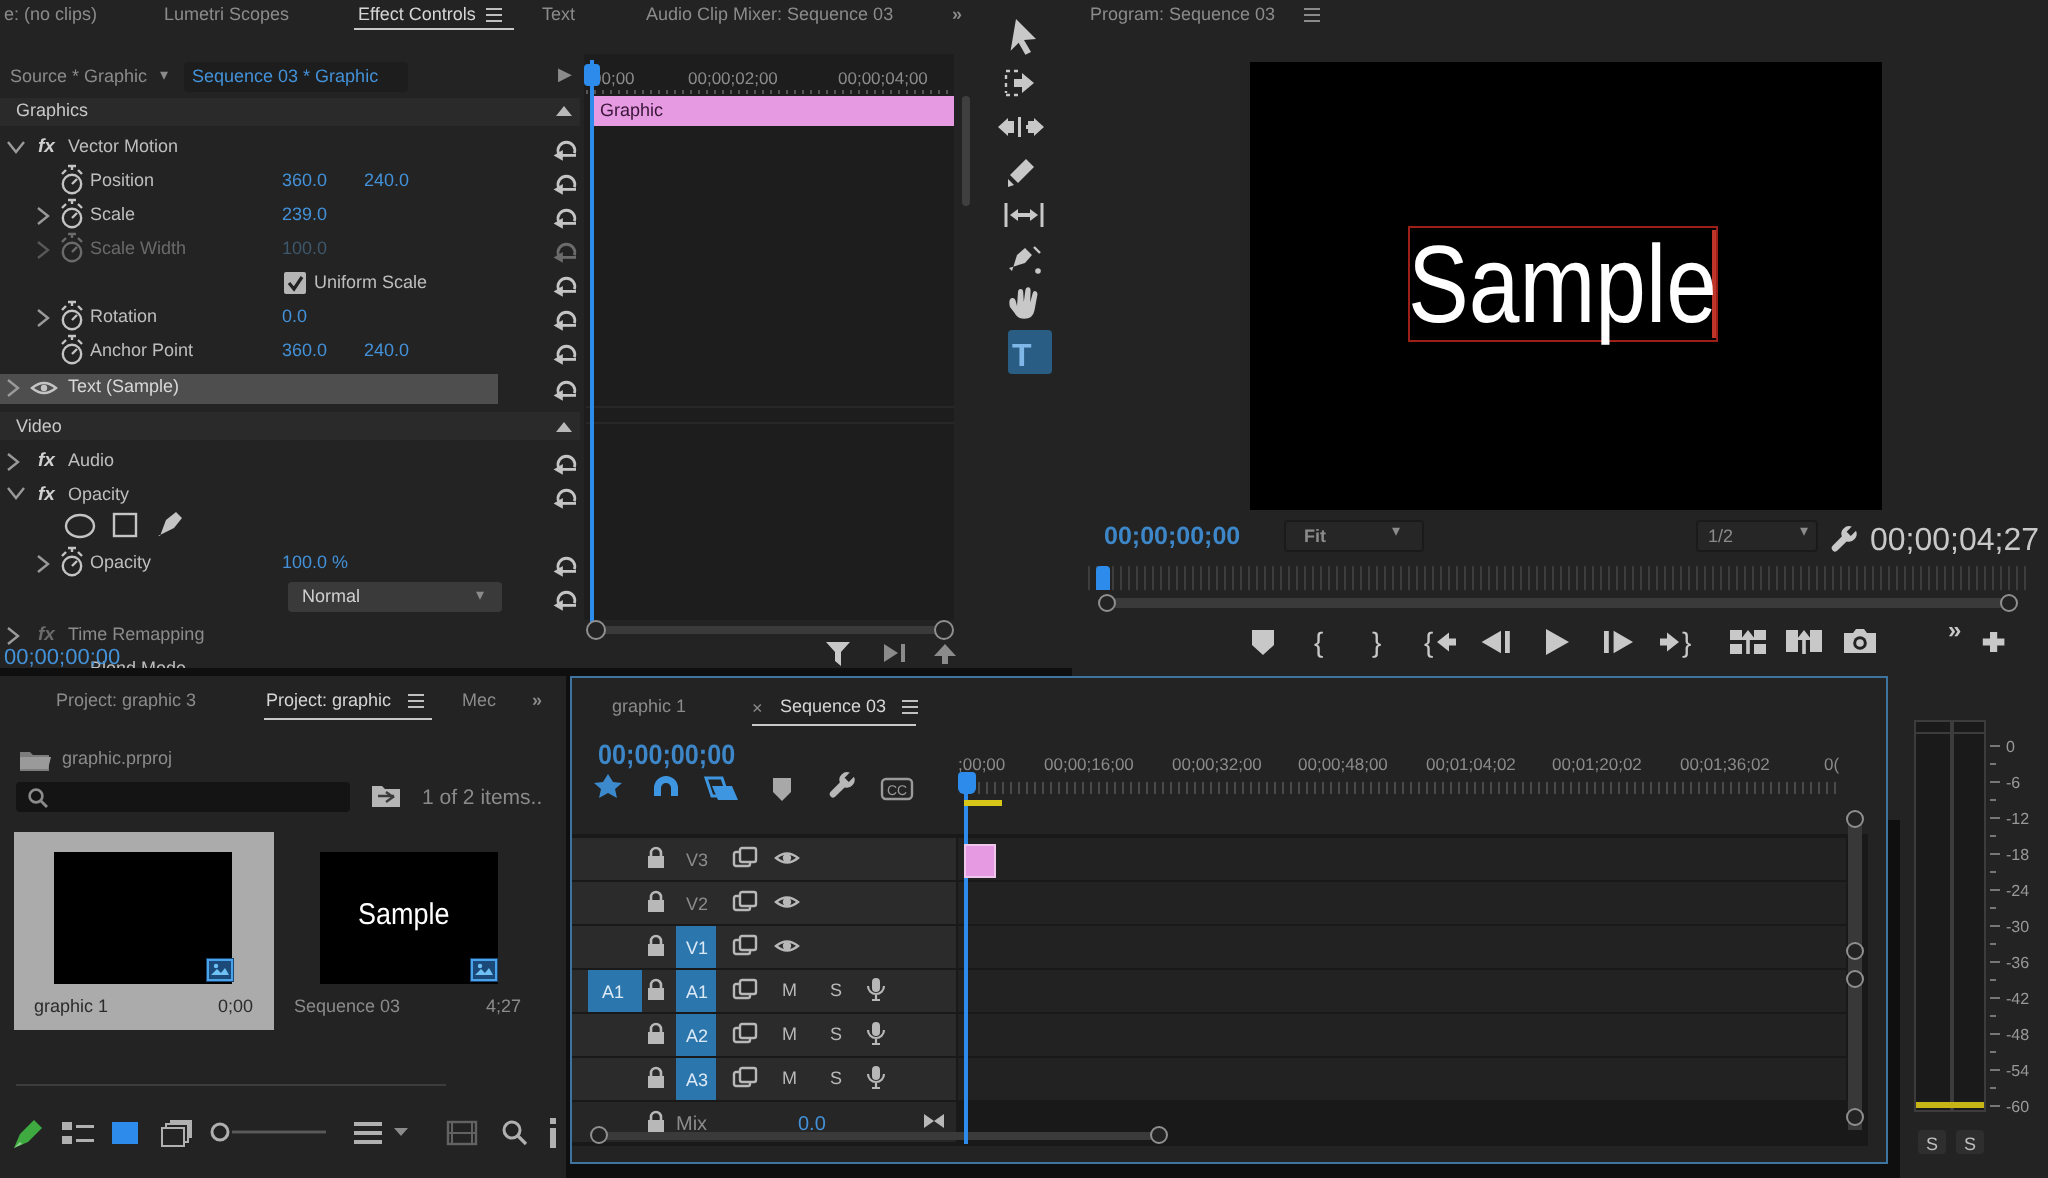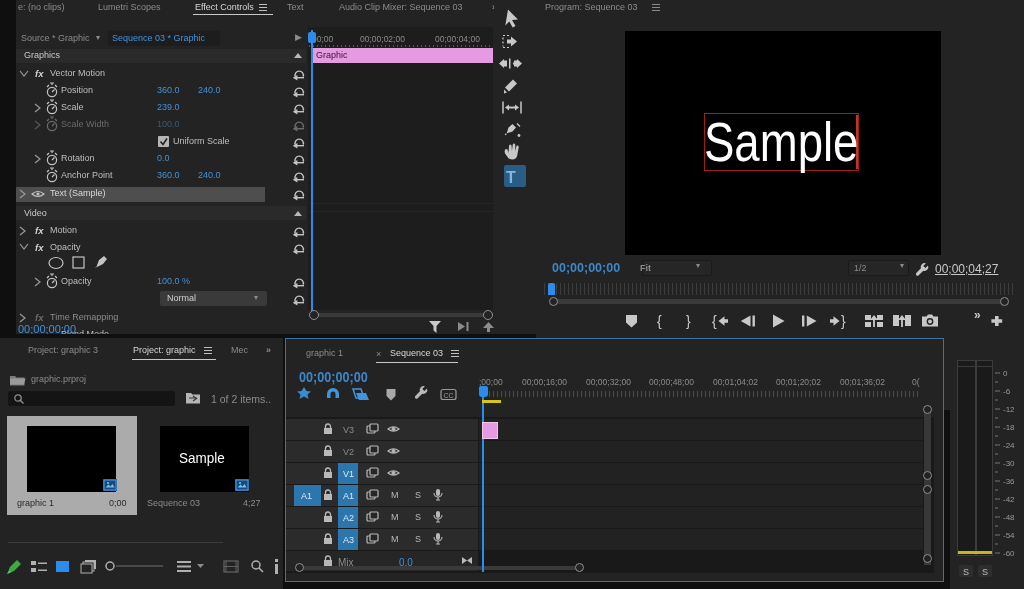--- a/index.html
+++ b/index.html
@@ -8,21 +8,21 @@
 .abs{position:absolute;}
 .txt{position:absolute;white-space:nowrap;color:#bebebe;font-size:9px;line-height:1;}
 .dim{color:#8b8b8b;}
 .blue{color:#4391d8;}
 .panel{position:absolute;background:#232323;}
 </style>
 </head>
 <body>
 <div id="app">
 
-<div class="panel" id="ec" style="left:16px;top:0;width:576px;height:334px;overflow:hidden;">
+<div class="panel" id="ec" style="left:0;top:0;width:576px;height:334px;overflow:hidden;">
 
   <div class="abs" style="left:0;top:0;width:490px;height:17px;background:#232323;"></div>
   <div class="txt dim" style="left:2px;top:3px;">e: (no clips)</div>
   <div class="txt dim" style="left:82px;top:3px;">Lumetri Scopes</div>
   <div class="txt" style="left:179px;top:3px;color:#d6d6d6;">Effect Controls</div>
   <div class="abs" style="left:243px;top:4px;width:8px;height:7px;border-top:1px solid #c0c0c0;border-bottom:1px solid #c0c0c0;">
         <div class="abs" style="left:0;top:2px;width:8px;height:1px;background:#c0c0c0;"></div>
       </div>
   <div class="abs" style="left:177px;top:14px;width:80px;height:1px;background:#c8c8c8;"></div>
   <div class="txt dim" style="left:271px;top:3px;">Text</div>
@@ -118,21 +118,21 @@
     <div class="txt" style="left:141px;top:120px;color:#3e576b;">100.0</div>
     <div class="txt" style="left:157px;top:137px;">Uniform Scale</div>
     <div class="txt" style="left:45px;top:154px;">Rotation</div>
     <div class="txt blue" style="left:141px;top:154px;">0.0</div>
     <div class="txt" style="left:45px;top:171px;">Anchor Point</div>
     <div class="txt blue" style="left:141px;top:171px;">360.0</div>
         <div class="txt blue" style="left:182px;top:171px;">240.0</div>
     <div class="txt" style="left:34px;top:189px;color:#d8d8d8;">Text (Sample)</div>
     <div class="txt" style="left:8px;top:209px;color:#c8c8c8;">Video</div>
     <div class="txt" style="left:19px;top:226px;color:#d0d0d0;font-style:italic;font-weight:bold;font-size:9.5px;">fx</div>
-    <div class="txt" style="left:34px;top:226px;">Motion</div>
+    <div class="txt" style="left:34px;top:226px;">Audio</div>
     <div class="txt" style="left:19px;top:243px;color:#d0d0d0;font-style:italic;font-weight:bold;font-size:9.5px;">fx</div>
     <div class="txt" style="left:34px;top:243px;">Opacity</div>
     <div class="txt" style="left:45px;top:277px;">Opacity</div>
     <div class="txt blue" style="left:141px;top:277px;">100.0 %</div>
     <div class="txt" style="left:45px;top:294px;margin-top:36px;">Blend Mode</div>
     <div class="abs" style="left:144px;top:291px;width:107px;height:15px;background:#3a3a3a;border-radius:2px;"></div>
     <div class="txt" style="left:151px;top:294px;color:#d0d0d0;">Normal</div>
     <div class="txt dim" style="left:238px;top:294px;font-size:8px;">▾</div>
     <div class="txt" style="left:19px;top:313px;color:#6a6a6a;font-style:italic;font-weight:bold;font-size:9.5px;">fx</div>
     <div class="txt" style="left:34px;top:313px;color:#8b8b8b;">Time Remapping</div>
@@ -205,29 +205,29 @@
         <div class="abs" style="left:0;top:2px;width:8px;height:1px;background:#8b8b8b;"></div>
       </div>
 
   <div class="abs" style="left:89px;top:31px;width:316px;height:224px;background:#000;"></div>
   <div class="abs" style="left:168px;top:113px;width:155px;height:58px;border:1px solid #9c2018;"></div>
   <div class="abs" style="left:320px;top:115px;width:2px;height:54px;background:#c03529;"></div>
   <div class="txt" style="left:168px;top:115px;color:#fff;font-size:55px;font-weight:400;transform:scaleX(0.828);transform-origin:left;">Sample</div>
 
   <div class="txt" style="left:16px;top:262px;font-size:12.5px;font-weight:bold;color:#3d87c9;">00;00;00;00</div>
   <div class="abs" style="left:106px;top:260px;width:70px;height:16px;background:#262626;border:1px solid #1a1a1a;border-radius:2px;"></div>
-      <div class="txt dim" style="left:104px;top:264px;font-weight:bold;">Fit</div>
+      <div class="txt dim" style="left:116px;top:264px;font-weight:bold;">Fit</div>
   <div class="txt dim" style="left:160px;top:262px;font-size:8px;">▾</div>
   <div class="abs" style="left:312px;top:260px;width:61px;height:16px;background:#262626;border:1px solid #1a1a1a;border-radius:2px;"></div>
       <div class="txt dim" style="left:318px;top:264px;">1/2</div>
   <div class="txt dim" style="left:364px;top:262px;font-size:8px;">▾</div>
   <svg class="abs" width="20" height="20" viewBox="0 0 20 20" style="left:377px;top:261px;">
         <path d="M15 4.4 l-2.6 2.6 -2.1 -2.1 2.6 -2.6 a3.9 3.9 0 0 0 -5 5 l-4.6 4.6 a1.7 1.7 0 0 0 2.4 2.4 l4.6 -4.6 a3.9 3.9 0 0 0 4.7 -5.3 z" fill="#c8c8c8"></path>
       </svg>
-      <div class="txt" style="left:399px;top:263px;color:#c8c8c8;font-size:12px;text-decoration:underline;">00;00;04;27</div>
+      <div class="txt" style="left:399px;top:263px;color:#c8c8c8;font-size:16px;">00;00;04;27</div>
 
   <div class="abs" style="left:8px;top:283px;width:472px;height:12px;background:repeating-linear-gradient(90deg,#3d3d3d 0 1px,transparent 1px 4px);"></div>
   <div class="abs" style="left:12px;top:283px;width:7px;height:12px;background:#2d8ceb;border-radius:2px 2px 0 0;"></div>
   <div class="abs" style="left:14px;top:299px;width:455px;height:5px;background:#3a3a3a;border-radius:3px;"></div>
   <div class="abs" style="left:13px;top:297px;width:9px;height:9px;border-radius:50%;border:1.5px solid #8f8f8f;background:#232323;"></div>
   <div class="abs" style="left:464px;top:297px;width:9px;height:9px;border-radius:50%;border:1.5px solid #8f8f8f;background:#232323;"></div>
 
   <svg class="abs" width="488" height="30" viewBox="0 0 488 30" style="left:0;top:306px;">
     <g fill="#c8c8c8" stroke="none">
 

